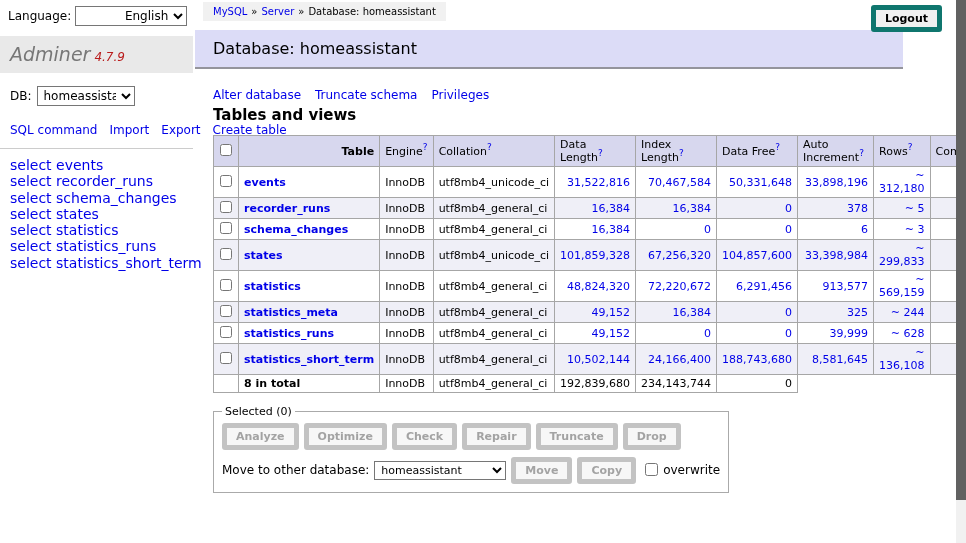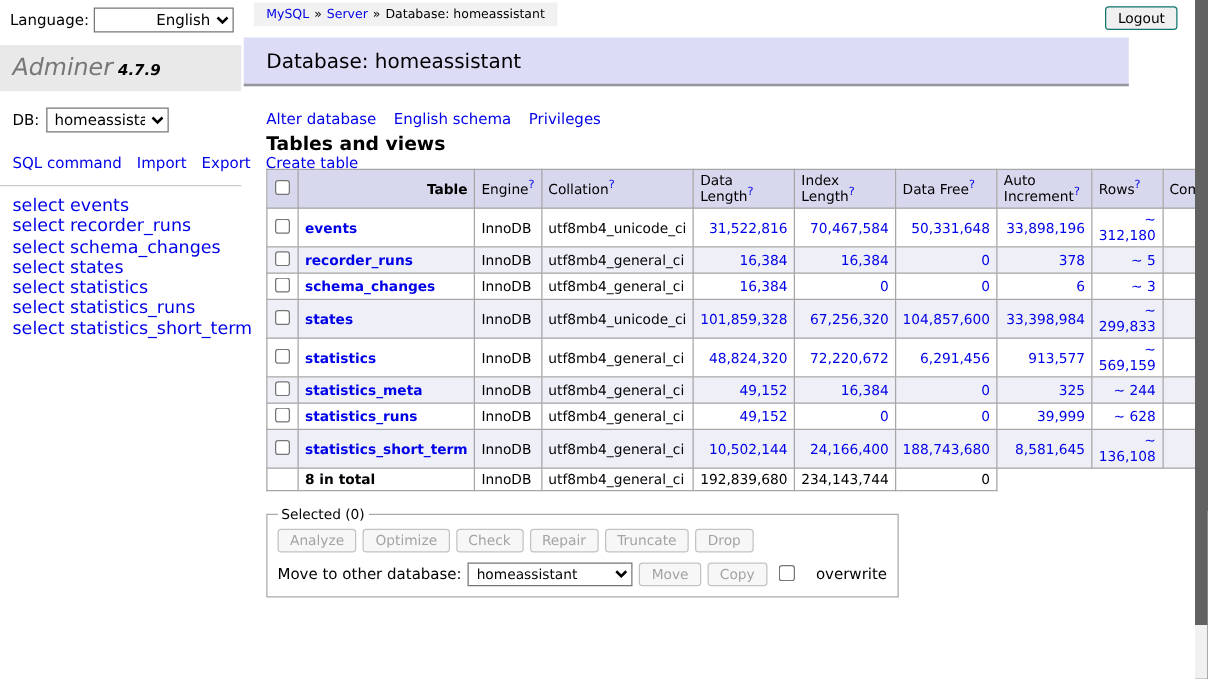--- a/index.html
+++ b/index.html
@@ -12,41 +12,41 @@
   a { color: #0000e8; text-decoration: none; cursor: pointer; }
 
   
   #sidebar { position: absolute; left: 0; top: 0; width: 193px; }
   .lang-row { padding: 6px 8px 0 8px; white-space: nowrap; }
   .lang-row select { width: 112px; margin-left: 4px; font-size: 12px; text-align: right; }
   .logo {
     background: #e9e9e9; margin: 10px 0 0 0; padding: 7px 10px 8px;
     font-style: italic; font-weight: normal; font-size: 19px; color: #777;
   }
-  .logo .ver { font-size: 12px; font-style: italic; color: #000000; margin-left: 4px; font-weight: bold; }
+  .logo .ver { font-size: 12px; font-style: italic; color: #b91c1c; margin-left: 4px; }
   .db-row { margin: 13px 8px 0 10px; white-space: nowrap; }
   .db-row select { width: 98px; margin-left: 5px; font-size: 12px; }
   .side-links { margin: 16px 10px 10px; width: 158px; line-height: 1.35; }
   .side-links a { margin-right: 12px; white-space: nowrap; }
   #sidebar hr { border: none; border-top: 1px solid #ccc; margin: 8px 0; }
   .tbl-list { list-style: none; margin: 8px 10px; padding: 0; font-size: 14px; line-height: 1.16; }
   .tbl-list li { white-space: nowrap; }
 
   
   #content { margin-left: 195px; position: relative; }
   .breadcrumb {
     display: inline-block; background: #f1f1f1; padding: 4px 10px;
     margin: 2px 0 0 8px; font-size: 10px;
   }
   .breadcrumb .sep { color: #000; margin: 0 4px; }
   .logout-btn { position: absolute; top: 5px; right: 24px; }
   button {
     font-family: "DejaVu Sans", "Liberation Sans", sans-serif;
-    font-size: 11px; padding: 2px 9px; border: 1px solid #0f766e;
-    border-radius: 3px; background: #f0f0f0; color: #000;
+    font-size: 11px; padding: 2px 9px; border: 5px solid #0f766e;
+    border-radius: 3px; background: #f0f0f0; color: #000; font-weight: bold;
   }
   button:disabled { color: #a3a3a3; border-color: #c3c3c3; background: #f7f7f7; }
   select, input[type="text"] {
     font-family: "DejaVu Sans", "Liberation Sans", sans-serif;
     border: 1px solid #767676; background: #fff; font-size: 11px; padding: 1px 2px;
   }
   h2.page-title {
     background: #dcdcf7; border-bottom: 2px solid #94949c;
     margin: 9px 63px 0 0; padding: 9px 18px;
     font-size: 16px; font-weight: normal;
@@ -82,21 +82,21 @@
   tr.total-row th.c-name { font-weight: bold; }
   tr.total-row .noborder { border: none; }
   .db-tables input[type="checkbox"] { margin: 1px; width: 12px; height: 12px; }
 
   
   .selected-box .btn-row { margin: 3px 0 2px; }
   .selected-box .btn-row button { margin-right: 5px; }
   .selected-box .move-row { margin-top: 7px; white-space: nowrap; }
   .selected-box .move-row select { width: 132px; margin: 0 5px; }
   .selected-box .move-row button { margin-right: 5px; }
-  .selected-box .move-row label { margin-left: 14px; }
+  .selected-box .move-row label { margin-left: 2px; }
   .selected-box input[type="checkbox"] { vertical-align: -2px; }
 
   
   .scrollbar { position: fixed; right: 0; top: 0; width: 10px; height: 543px; background: #f1f1f1; }
   .scrollbar .thumb { position: absolute; top: 0; left: 0; width: 10px; height: 92%; background: #616161; }
 </style>
 </head>
 <body>
 
 <div id="sidebar">
@@ -123,21 +123,21 @@
 </div>
 
 <div id="content">
   <div class="breadcrumb">
     <a href="#">MySQL</a><span class="sep">»</span><a href="#">Server</a><span class="sep">»</span><span>Database: homeassistant</span>
   </div>
   <button class="logout-btn">Logout</button>
 
   <h2 class="page-title">Database: homeassistant</h2>
 
-  <p class="link-row"><a href="#">Alter database</a><a href="#">English schema</a><a href="#">Privileges</a></p>
+  <p class="link-row"><a href="#">Alter database</a><a href="#">Truncate schema</a><a href="#">Privileges</a></p>
 
   <h3>Tables and views</h3>
 
 
   <table class="db-tables">
     <thead>
       <tr>
         <th class="c-check"><input type="checkbox" style=""></th>
         <th class="c-name">Table</th>
         <th><span>Engine</span><sup><a href="#">?</a></sup></th>

